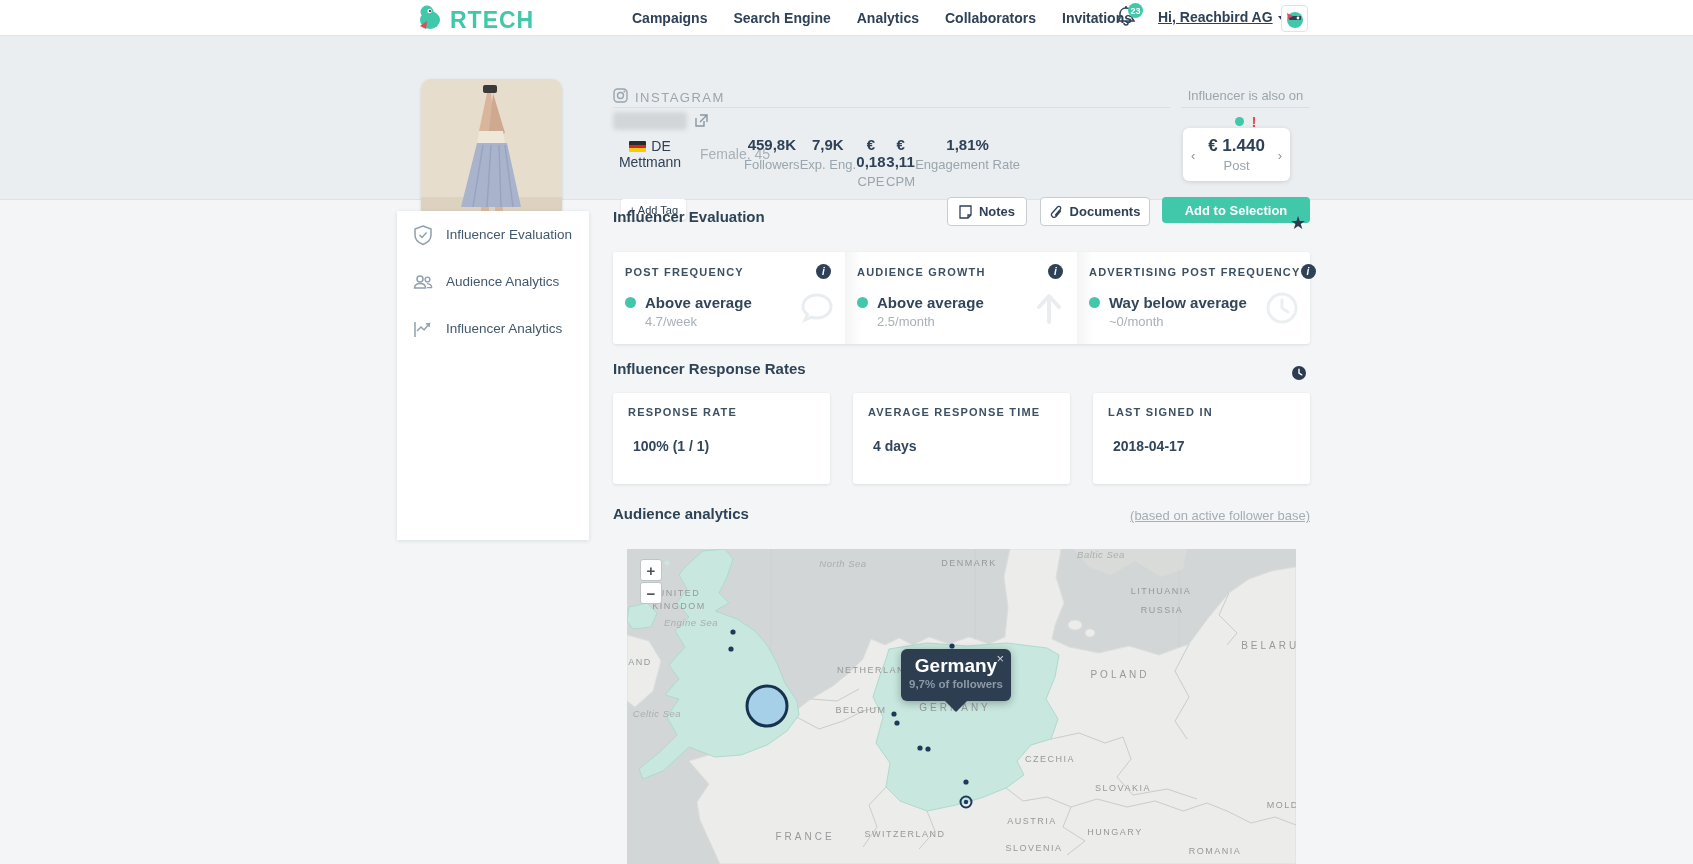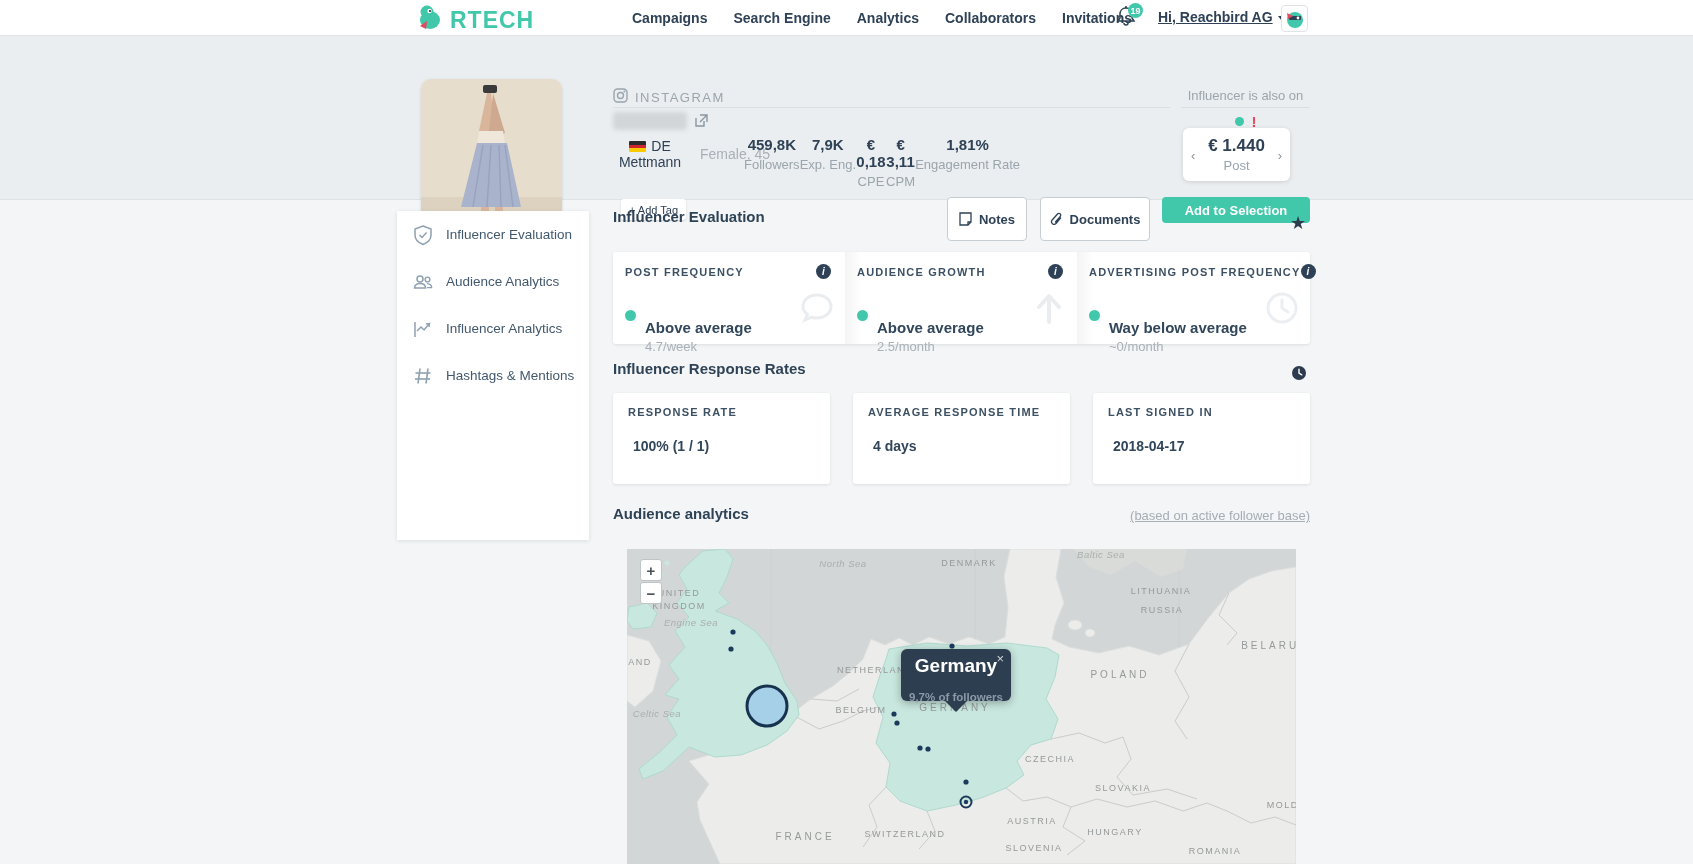--- a/index.html
+++ b/index.html
@@ -37,21 +37,21 @@
   #stats-row { position:absolute; left:744px; top:100px; width:276px; display:flex; justify-content:space-between; }
   .stat { text-align:center; }
   .stat-value { font-size:15px; font-weight:bold; color:#2e4156; }
   .stat-label { font-size:13px; color:#9aa5ad; margin-top:4px; white-space:nowrap; }
   #price-card { position:absolute; left:1183px; top:92px; width:107px; height:53px; background:#fff; border-radius:6px; box-shadow:0 1px 4px rgba(60,70,80,.18); text-align:center; }
   #price-value { font-size:17px; font-weight:bold; color:#2e4156; margin-top:8px; }
   #price-label { font-size:13px; color:#9aa5ad; margin-top:2px; }
   .price-arrow { position:absolute; top:20px; font-size:13px; color:#8a9199; cursor:pointer; }
   #price-prev { left:8px; } #price-next { right:8px; }
   #add-tag { position:absolute; left:621px; top:163px; height:21px; background:#fff; border-radius:3px; box-shadow:0 1px 2px rgba(60,70,80,.2); font-size:11px; color:#2e4156; display:flex; align-items:center; padding:0 8px; gap:4px; cursor:pointer; }
-  .hdr-btn { position:absolute; top:161px; height:44px; background:#fff; border:1px solid #c6ced4; border-radius:4px; font-size:13px; font-weight:bold; color:#2e4156; display:flex; align-items:center; justify-content:center; gap:7px; cursor:pointer; }
+  .hdr-btn { position:absolute; top:161px; height:29px; background:#fff; border:1px solid #c6ced4; border-radius:4px; font-size:13px; font-weight:bold; color:#2e4156; display:flex; align-items:center; justify-content:center; gap:7px; cursor:pointer; }
   #notes-btn { left:947px; width:80px; }
   #documents-btn { left:1040px; width:110px; }
   #add-selection-btn { position:absolute; left:1162px; top:161px; width:148px; height:26px; background:#41c7a9; border-radius:4px; color:#fff; font-size:13px; font-weight:bold; display:flex; align-items:center; justify-content:center; cursor:pointer; }
 
   
   #sidebar { position:absolute; left:397px; top:211px; width:192px; height:329px; background:#fff; box-shadow:0 1px 4px rgba(60,70,80,.12); }
   .side-item { height:47px; display:flex; align-items:center; padding-left:15px; gap:12px; cursor:pointer; }
   .side-item svg { flex:0 0 auto; }
   .side-label { font-size:13.5px; color:#42586e; }
 
@@ -63,41 +63,41 @@
 
   
   #eval-card { position:absolute; left:613px; top:252px; width:697px; height:92px; background:#fff; border-radius:3px; box-shadow:0 1px 3px rgba(60,70,80,.12); display:flex; }
   .eval-col { position:relative; width:232.3px; padding:12px 14px 0 12px; }
   .eval-sep { position:absolute; top:0; bottom:0; width:16px; background:linear-gradient(to right, rgba(50,60,70,.06), rgba(50,60,70,0)); }
   .eval-title-row { display:flex; align-items:center; justify-content:space-between; }
   .eval-title { font-size:11px; font-weight:bold; letter-spacing:1.2px; color:#3c5064; white-space:nowrap; }
   .info-icon { width:15px; height:15px; border-radius:50%; background:#2e4156; color:#fff; font-size:10px; font-weight:bold; font-style:italic; display:flex; align-items:center; justify-content:center; cursor:pointer; flex:0 0 auto; }
   .eval-status-row { display:flex; align-items:center; gap:9px; margin-top:15px; }
   .eval-dot { width:11px; height:11px; border-radius:50%; background:#41c7a9; flex:0 0 auto; }
-  .eval-status { font-size:15px; font-weight:bold; color:#31465a;margin-top:25px; }
+  .eval-status { font-size:15px; font-weight:bold; color:#31465a; }
   .eval-detail { font-size:13px; color:#a8b0b8; margin:3px 0 0 20px; }
   .ghost-icon { position:absolute; right:10px; top:38px; }
 
   
   .rr-card { position:absolute; top:393px; width:217px; height:91px; background:#fff; border-radius:3px; box-shadow:0 1px 3px rgba(60,70,80,.12); }
   .rr-title { font-size:11px; font-weight:bold; letter-spacing:1.2px; color:#3c5064; margin:13px 0 0 15px; }
   .rr-value { font-size:14px; font-weight:bold; color:#31465a; margin:20px 0 0 20px; }
 
   
   #map { position:absolute; left:627px; top:549px; width:669px; height:315px; background:#d2d6d7; overflow:hidden; }
   #map svg.basemap { position:absolute; left:0; top:0; }
   .map-label { position:absolute; transform:translate(-50%,-50%); font-size:9px; letter-spacing:1.5px; color:#96999a; white-space:nowrap; pointer-events:none; }
   .map-label.big { font-size:10px; letter-spacing:3px; }
   .map-label.sea { font-style:italic; letter-spacing:.5px; color:#aaafad; text-transform:none; font-size:9.5px; }
   #zoom-ctl { position:absolute; left:13px; top:10px; width:22px; z-index:5; }
   .zoom-btn { width:22px; height:22px; background:#fff; border:1px solid #bfc4c6; border-radius:3px; color:#4a5258; font-size:15px; font-weight:bold; display:flex; align-items:center; justify-content:center; cursor:pointer; margin-bottom:1px; }
   #map-tooltip { position:absolute; left:274px; top:100px; width:110px; height:52px; background:#2d3e50; border-radius:6px; box-shadow:0 2px 8px rgba(0,0,0,.3); z-index:6; text-align:center; }
   #map-tooltip:after { content:""; position:absolute; left:50%; bottom:-11px; transform:translateX(-50%); border:11px solid transparent; border-top-color:#2d3e50; border-bottom:0; }
   #tt-country { color:#fff; font-size:19px; font-weight:bold; margin-top:6px; }
-  #tt-share { color:#8b99a8; font-size:11.5px; font-weight:bold; margin-top:14px; }
+  #tt-share { color:#8b99a8; font-size:11.5px; font-weight:bold; margin-top:1px; }
   #tt-close { position:absolute; right:7px; top:3px; color:#cfd6dd; font-size:13px; cursor:pointer; line-height:1; }
 </style>
 </head>
 <body>
 
 <div id="navbar">
   <div id="brand">
     <span>
       <svg width="28" height="28" viewBox="0 0 28 28">
         <ellipse cx="14" cy="16" rx="10" ry="9" fill="#41c7a9"></ellipse>
@@ -118,21 +118,21 @@
     <span class="nav-item">Invitations</span>
   </div>
   <div id="bell-wrap">
     <span>
       <svg width="20" height="22" viewBox="0 0 20 22">
         <path d="M10,3 C6,3 4,6 4,9 L4,13 L2,16 L18,16 L16,13 L16,9 C16,6 14,3 10,3 Z" fill="none" stroke="#2e4156" stroke-width="1.5"></path>
         <path d="M8,18 a2,2 0 0 0 4,0" fill="none" stroke="#2e4156" stroke-width="1.5"></path>
         <circle cx="10" cy="2.2" r="1.1" fill="#2e4156"></circle>
       </svg>
     </span>
-    <span id="bell-badge">19</span>
+    <span id="bell-badge">23</span>
   </div>
   <div id="user-menu"><span>Hi, Reachbird AG</span><span id="user-caret"></span></div>
   <div id="avatar">
     <svg width="22" height="22" viewBox="0 0 22 22">
       <circle cx="11" cy="12" r="8" fill="#41c7a9"></circle>
       <rect x="5" y="8" width="12" height="4" rx="1" fill="#2e4156"></rect>
       <path d="M3,5 L9,8 L4,11 Z" fill="#e8485c"></path>
       <circle cx="14" cy="10" r="1.4" fill="#fff"></circle>
     </svg>
   </div>
@@ -260,31 +260,20 @@
     <span class="side-label">Audience Analytics</span>
   </div>
   <div class="side-item">
     <svg width="22" height="22" viewBox="0 0 22 22">
       <path d="M3,4 L3,19" stroke="#8fa0b0" stroke-width="1.5"></path>
       <path d="M5,13 L9,9 L12,12 L17,6" fill="none" stroke="#8fa0b0" stroke-width="1.5"></path>
       <path d="M14,6 L17.5,5.5 L17,9" fill="none" stroke="#8fa0b0" stroke-width="1.4"></path>
       <path d="M5,17 L19,17" stroke="#8fa0b0" stroke-width="1.5" opacity="0"></path>
     </svg>
     <span class="side-label">Influencer Analytics</span>
-  </div>
-  <div class="side-item">
-    <svg width="22" height="22" viewBox="0 0 22 22">
-      <g stroke="#8fa0b0" stroke-width="1.6">
-        <line x1="8" y1="3.5" x2="6" y2="18.5"></line>
-          <line x1="16" y1="3.5" x2="14" y2="18.5"></line>
-        <line x1="3.5" y1="8" x2="18.5" y2="8"></line>
-          <line x1="3" y1="14" x2="18" y2="14"></line>
-      </g>
-    </svg>
-    <span class="side-label">Hashtags &amp; Mentions</span>
   </div>
 </div>
 
 <div class="sec-title" style="left:613px; top:208px;">Influencer Evaluation</div>
 <div id="eval-star">★</div>
 
 <div id="eval-card">
   <div class="eval-col">
     <div class="eval-title-row">
       <span class="eval-title">POST FREQUENCY</span>

